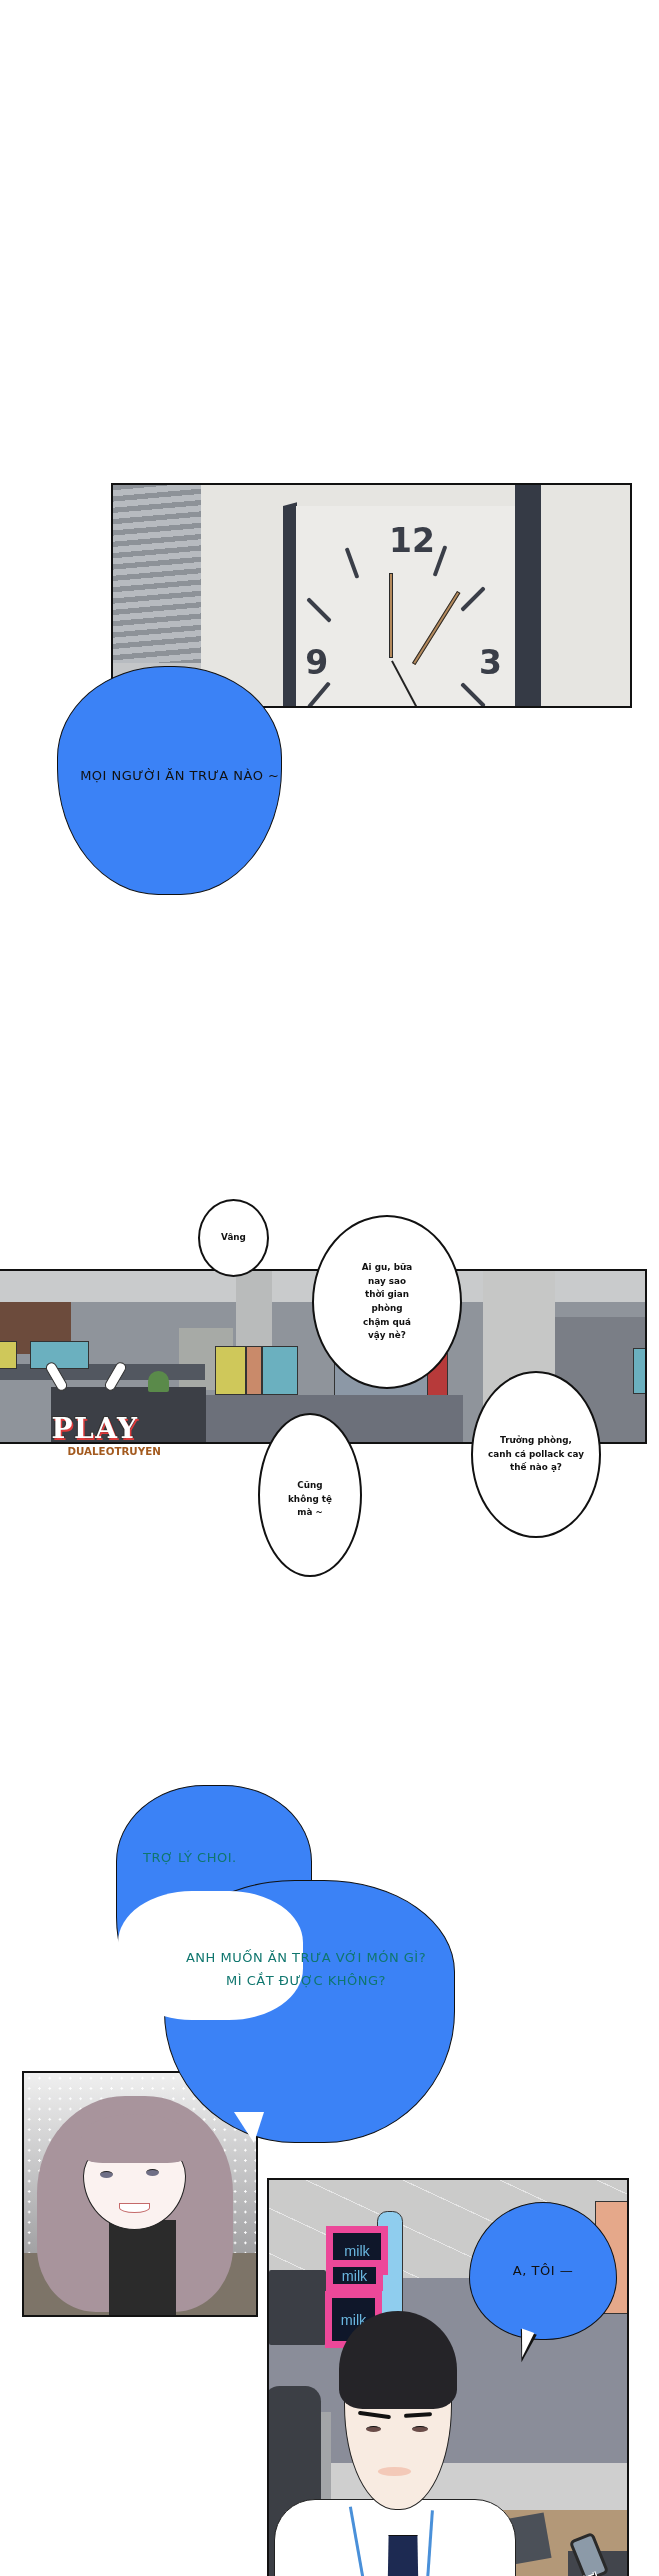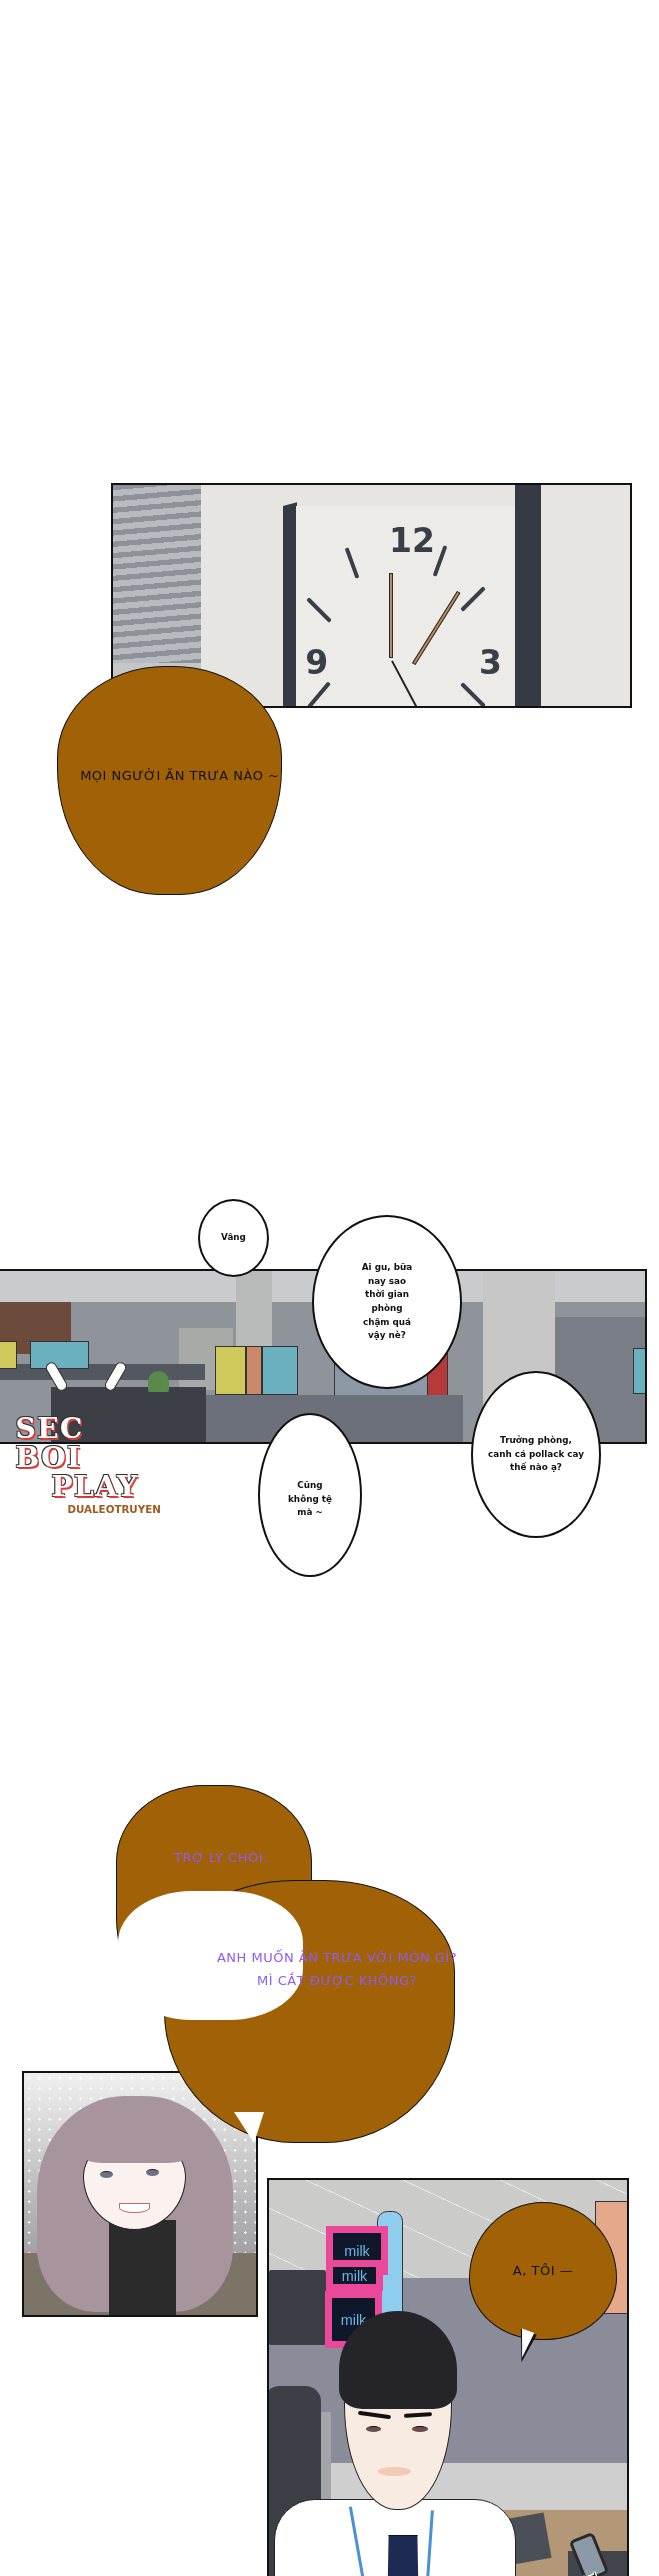--- a/index.html
+++ b/index.html
@@ -15,21 +15,21 @@
   #clock-panel .blinds-bottom { position: absolute; left: 0; top: 178px; width: 88px; height: 100%; background: #c4c6c8; }
   #clock-panel .wall { position: absolute; left: 88px; top: 0; right: 0; height: 100%; background: #e6e5e1; }
   #clock-panel .clock-frame { position: absolute; left: 170px; top: 20.6px; width: 14.4px; height: 216px; background: #353a45; transform: skewY(-15deg); transform-origin: top left; }
   #clock-panel .clock-face { position: absolute; left: 183px; top: 20.6px; width: 219px; height: 206px; background: #ecebe8; padding-left: 6px; }
   #clock-panel .clock-right { position: absolute; left: 402px; top: 0; width: 26px; height: 100%; background: #353a45; }
   .numeral { position: absolute; font-family: "DejaVu Sans", sans-serif; font-size: 33px; color: #3a3e48; font-weight: bold; }
   .tick { position: absolute; width: 4.1px; height: 32px; background: #3a3e48; border-radius: 1.5px; }
   .hand { position: absolute; background: #b58a5c; border: 1px solid #2a2a2a; transform-origin: bottom center; }
 
   
-  .bubble { position: absolute; background: #a16207; border: 1.5px solid #111; display: flex; align-items: center; justify-content: center; text-align: center; }
+  .bubble { position: absolute; background: #3b82f6; border: 1.5px solid #111; display: flex; align-items: center; justify-content: center; text-align: center; }
   .bubble-text { font-family: "DejaVu Sans", sans-serif; color: #111; text-transform: uppercase; line-height: 1.5; letter-spacing: 0.5px; }
 
   #bubble-lunch { left: 57px; top: 666px; width: 225px; height: 229px; border-radius: 48% 48% 45% 45% / 40% 40% 55% 55%; }
   #bubble-lunch .bubble-text { font-size: 13px; margin-top: -10.3px; margin-left: 20.6px; }
 
   
   #office-panel { left: -2.6px; top: 1269px; width: 650px; height: 175px; background: #8f949b; }
   .ceiling { position: absolute; left: 0; top: 0; width: 100%; height: 31px; background: #c9cbcc; }
   .col { position: absolute; top: 0; height: 100%; background: #b9bbbb; }
   .shelf { position: absolute; background: #525760; }
@@ -48,21 +48,21 @@
   .wm-line { font-family: "DejaVu Serif", serif; font-weight: bold; color: #ffffff; font-size: 28px; line-height: 29px;
      text-shadow: 1.5px 1.5px 0 #e03a3a, -1px -1px 0 #333, 1px -1px 0 #333, -1px 1px 0 #333; letter-spacing: 1.5px; }
   .wm-line.second { padding-left: 36px; }
   .wm-sub { font-family: "DejaVu Sans", sans-serif; font-weight: bold; color: #a35a1f; font-size: 10.3px; padding-left: 52px; margin-top: 2.1px; }
 
   
   #big-bubble-top { left: 116px; top: 1785px; width: 196px; height: 240px; border-radius: 45% 45% 40% 45% / 32% 32% 45% 45%; }
   #big-bubble-bottom { left: 164px; top: 1880px; width: 291px; height: 263px; border-radius: 45% 45% 45% 45% / 35% 35% 50% 50%; }
   #big-bubble-fill { left: 118px; top: 1891px; width: 185px; height: 129px; background: #fff; border-radius: 40%; }
   #big-bubble-tail { left: 234px; top: 2112px; width: 0; height: 0; border-left: 20.6px solid transparent; border-right: 10.3px solid transparent; border-top: 31px solid #fff; }
-  .big-text { font-family: "DejaVu Sans", sans-serif; color: #8b5cf6; font-size: 13px; line-height: 1.75; text-transform: uppercase; text-align: center; letter-spacing: 0.5px; margin-left: 31px; }
+  .big-text { font-family: "DejaVu Sans", sans-serif; color: #0f766e; font-size: 13px; line-height: 1.75; text-transform: uppercase; text-align: center; letter-spacing: 0.5px; }
   #text-choi { left: 143px; top: 1847px; }
   #text-order { left: 185px; top: 1947px; width: 242px; }
 
   
   #woman-panel { left: 22px; top: 2071px; width: 236px; height: 246px;
      background: radial-gradient(circle, #ffffff 1px, transparent 1.3px) 0 0/ 10.3px 10.3px, linear-gradient(180deg, #f0f0f0 0%, #a6a6a8 70%, #8a8a8a 100%); }
   .hair { position: absolute; background: #a8949c; border-radius: 45% 45% 30% 30%; }
   .face { position: absolute; background: #fbf2f0; border-radius: 40% 40% 50% 50% / 40% 40% 60% 60%; border: 1px solid #222; }
   .eye { position: absolute; width: 13.4px; height: 7.2px; background: #6f6f86; border-radius: 50%; border-top: 1.5px solid #222; }
   .mouth { position: absolute; background: #fff; border: 1px solid #c46a6a; border-radius: 0 0 50% 50%; }
@@ -156,21 +156,20 @@
   <span class="hand-text" style="width:57px;">Ai gu, bữa nay sao thời gian phòng chậm quá vậy nè?</span>
 </div>
 <div id="bubble-truong" class="round-bubble">
   <span class="hand-text" style="width:98px;">Trưởng phòng, canh cá pollack cay thế nào ạ?</span>
 </div>
 <div id="bubble-cung" class="round-bubble">
   <span class="hand-text" style="width:57px;margin-top:9px;">Cũng không tệ mà ~</span>
 </div>
 
 <div id="watermark" class="abs">
-  <div class="wm-line">SEC BOI</div>
   <div class="wm-line second">PLAY</div>
   <div class="wm-sub">DUALEOTRUYEN</div>
 </div>
 
 <div id="woman-panel" class="panel">
   <div class="coat" style="left:0; top:180px; width:100%; height:67px;"></div>
   <div class="hair" style="left:13px; top:23px; width:196px; height:216px;"></div>
   <div class="sweater" style="left:85px; top:147px; width:67px; height:98px;"></div>
   <div class="face" style="left:59px; top:67px; width:103px; height:90px;">
     <div class="eye" style="left:15.5px; top:30px;"></div>

